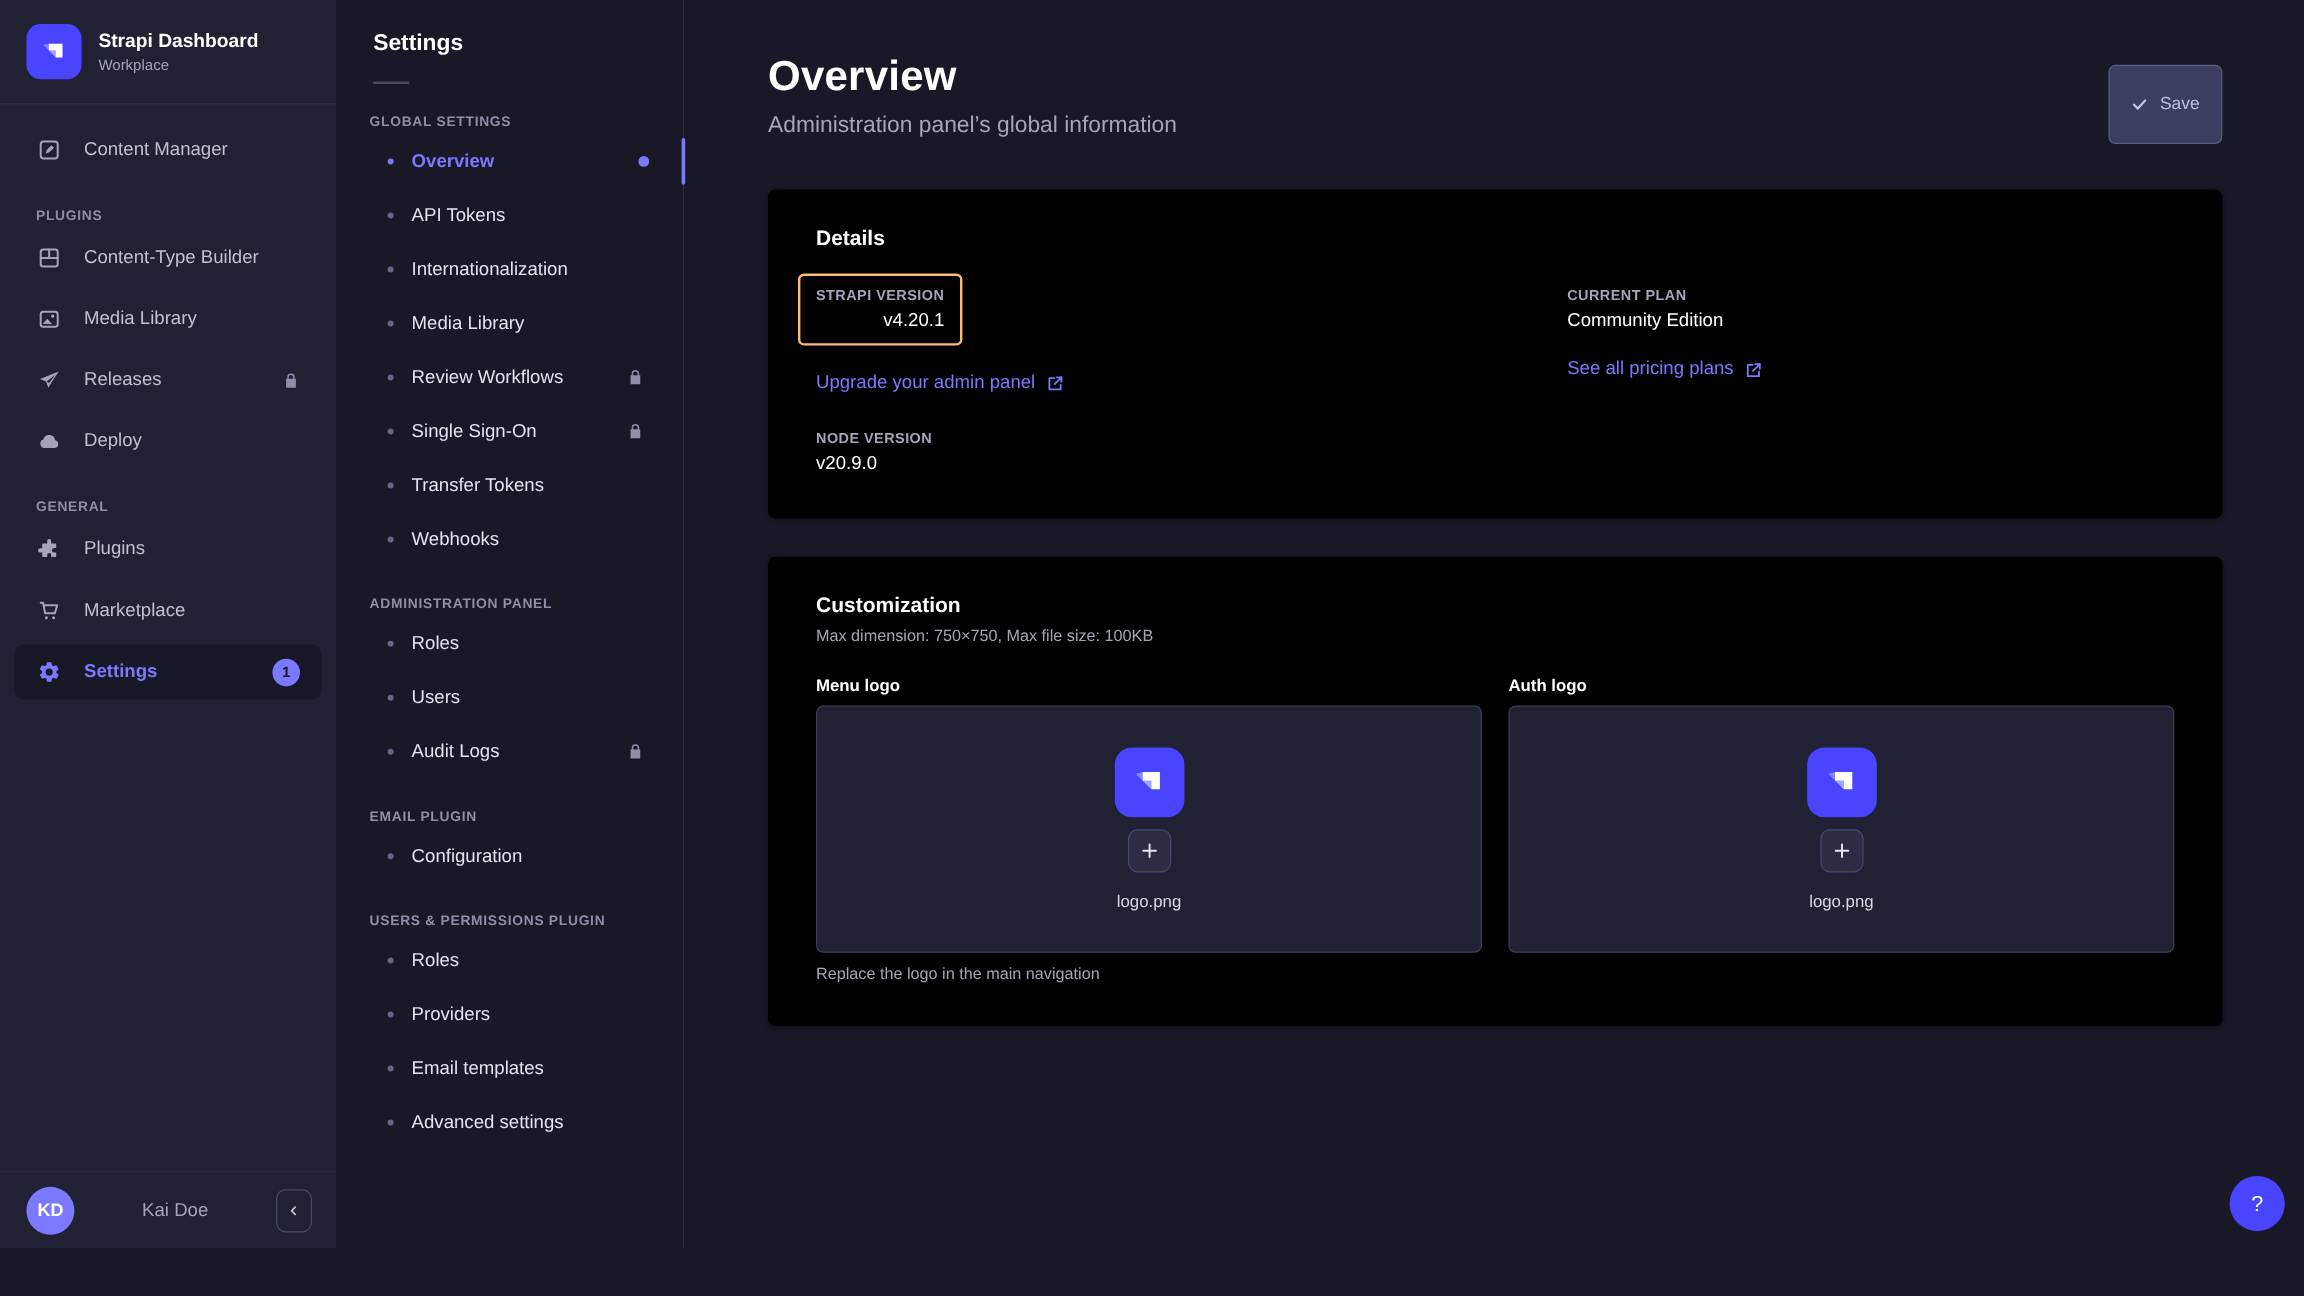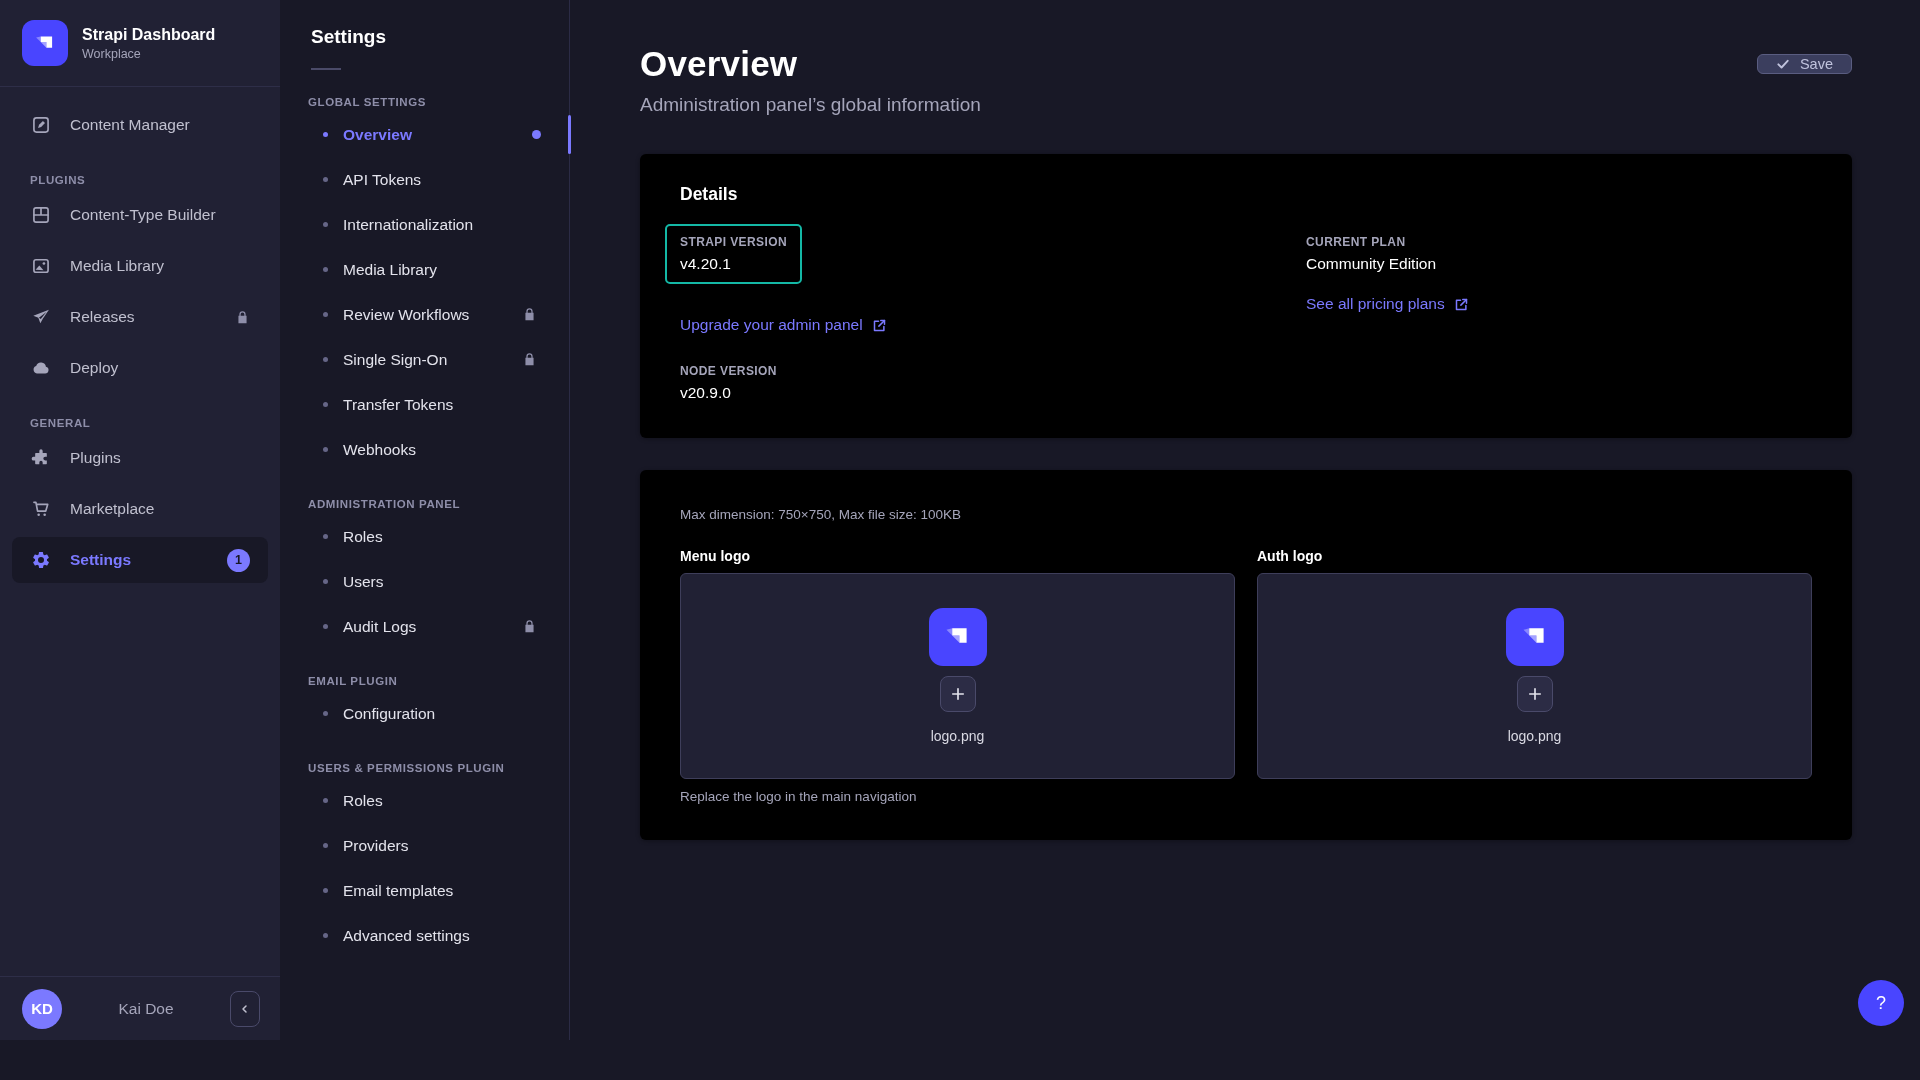--- a/index.html
+++ b/index.html
@@ -37,29 +37,29 @@
   .sub-item.active .bullet { background:#7b79ff; }
   .sub-item .s-lock { margin-right:32px; }
   .notif-dot { position:absolute; right:28px; top:50%; margin-top:-5px; width:9px; height:9px; border-radius:50%; background:#7b79ff; }
   .active-bar { position:absolute; right:-2px; top:3px; bottom:3px; width:3px; background:#7b79ff; border-radius:2px; }
 
   
   .main { flex:1; padding:44px 68px 0 70px; overflow:hidden; }
   .main-header { display:flex; justify-content:space-between; align-items:flex-start; }
   .page-title { font-size:35px; font-weight:bold; color:#fff; letter-spacing:.2px; }
   .page-sub { font-size:19px; color:#a5a5ba; margin-top:10px; }
-  .save-btn { display:flex; align-items:center; gap:10px; background:#3b3e5e; border:1px solid #5a5d81; border-radius:6px; color:#c0c3dd; font-size:14.5px; padding:1px 18px; margin-top:10px; cursor:pointer; font-family:inherit; }
+  .save-btn { display:flex; align-items:center; gap:10px; background:#3b3e5e; border:1px solid #5a5d81; border-radius:6px; color:#c0c3dd; font-size:14.5px; padding:24px 18px; margin-top:10px; cursor:pointer; font-family:inherit; }
 
   .card { background:#000000; border-radius:6px; box-shadow:0 1px 4px rgba(3,3,5,.35); }
   .details-card { margin-top:38px; padding:30px 40px 36px; }
   .card-title { font-size:17.5px; font-weight:bold; color:#fff; }
   .details-grid { display:grid; grid-template-columns:1fr 1fr; column-gap:120px; margin-top:6px; }
   .field-label { font-size:12px; font-weight:bold; letter-spacing:.4px; color:#a5a5ba; }
   .field-value { font-size:15.5px; color:#fff; margin-top:6px; }
-  .version-highlight { display:inline-block; border:2px solid #14b8a6; border-radius:5px; padding:9px 13px; margin:13px 0 10px -15px; }
+  .version-highlight { display:inline-block; border:2px solid #fdba74; border-radius:5px; padding:9px 13px; margin:13px 0 0 -15px;text-align:right; }
   .link-row { display:inline-flex; align-items:center; gap:9px; color:#7b79ff; font-size:15.5px; margin-top:22px; cursor:pointer; text-decoration:none; }
   .node-block { margin-top:30px; }
   .plan-block { margin-top:24px; }
 
   .custom-card { margin-top:32px; padding:30px 40px 36px; }
   .card-sub { font-size:13.5px; color:#a5a5ba; margin-top:7px; }
   .logo-row { display:flex; gap:22px; margin-top:26px; }
   .logo-col { flex:1; }
   .logo-label { font-size:14px; font-weight:bold; color:#fff; margin-bottom:9px; }
   .logo-box { height:206px; border:1px solid #3e3e5a; border-radius:6px; background:#212134; display:flex; flex-direction:column; align-items:center; justify-content:center; cursor:pointer; }
@@ -328,20 +328,21 @@
                   <path d="M14 4h6v6"></path>
                   <path d="M20 4l-9 9"></path>
                 </svg>
             </a>
           </div>
         </div>
       </div>
     </section>
 
     <section class="card custom-card">
+      <div class="card-title">Customization</div>
       <div class="card-sub">Max dimension: 750×750, Max file size: 100KB</div>
       <div class="logo-row">
         <div class="logo-col">
           <div class="logo-label">Menu logo</div>
           <div class="logo-box">
             <span class="mini-logo">
                 <svg width="62%" height="62%" viewBox="0 0 100 100">
                   <path fill="#ffffff" d="M34 26h40v40H54V46H34z"></path>
                   <path fill="#ffffff" opacity="0.5" d="M54 66V46H34z"></path>
                   <path fill="#ffffff" opacity="0.35" d="M34 26v20L18 30z"></path>

